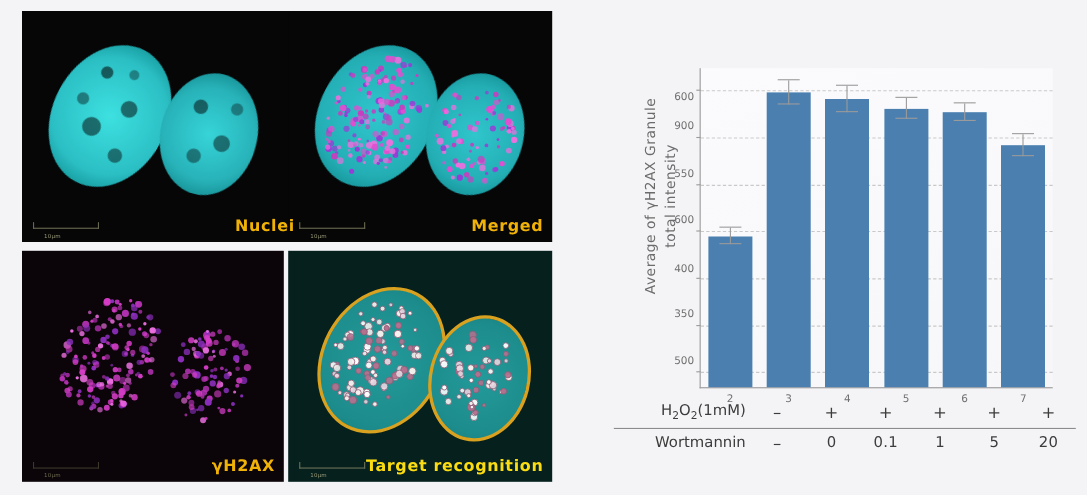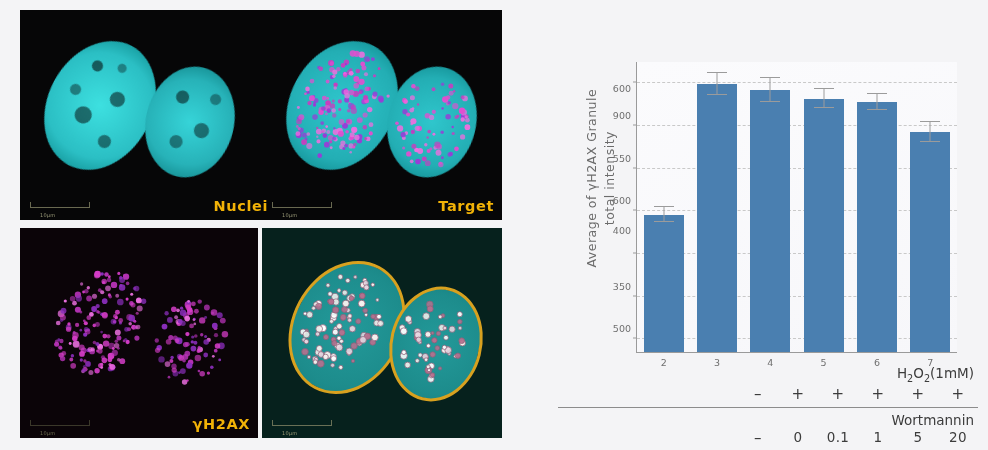--- a/index.html
+++ b/index.html
@@ -238,23 +238,22 @@
   #condition-table {
     position: absolute;
     left: 38px;
     top: 362px;
     width: 420px;
     font-size: 13.5px;
     color: #3c3c3c;
   }
   .cond-row {
     display: flex;
-    align-items: flex-end;
+    align-items: center;
     padding: 3px 0;
-    flex-direction: column;
   }
   #cond-row-h2o2 { border-bottom: 1.2px solid #8c8c8c; padding-bottom: 4px; }
   #cond-row-wort { padding-top: 4px; }
   .cond-label {
     width: 120px;
     text-align: right;
     padding-right: 4px;
     line-height: 1.25;
     white-space: nowrap;
   }
@@ -525,21 +524,21 @@
         <circle cx="36.4" cy="97.4" r="1.49" fill="#f06ee0" opacity="0.81" filter="url(#foci-merged-b)"></circle>
         <circle cx="72.4" cy="118.2" r="1.22" fill="#9a3bd8" opacity="0.71" filter="url(#foci-merged-b)"></circle>
         <circle cx="72.8" cy="62.1" r="2.59" fill="#f06ee0" opacity="0.85" filter="url(#foci-merged-b)"></circle>
         <circle cx="151.9" cy="136.3" r="2.50" fill="#c93ec0" opacity="0.81" filter="url(#foci-merged-b)"></circle>
         <circle cx="88.7" cy="142.2" r="1.30" fill="#f06ee0" opacity="0.69" filter="url(#foci-merged-b)"></circle>
         <circle cx="103.1" cy="105.0" r="2.59" fill="#e14fd0" opacity="0.68" filter="url(#foci-merged-b)"></circle>
         <circle cx="60.2" cy="113.1" r="1.90" fill="#9a3bd8" opacity="0.78" filter="url(#foci-merged-b)"></circle>
       </svg>
     <div class="scalebar"></div>
     <div class="scalebar-text">10µm</div>
-    <div class="panel-label label-gold">Target</div>
+    <div class="panel-label label-gold">Merged</div>
   </div>
 
   <div class="micro-panel panel-bl bg-darkmagenta">
     <svg class="foci-layer" id="foci-gh2ax" viewBox="0 0 238 210">
         <defs>
           <filter id="foci-gh2ax-b">
             <feGaussianBlur stdDeviation="0.7"></feGaussianBlur>
           </filter>
         </defs>
         <circle cx="36.8" cy="113.4" r="1.94" fill="#b633b6" opacity="0.69" filter="url(#foci-gh2ax-b)"></circle>
@@ -958,20 +957,21 @@
         <circle cx="155.3" cy="132.7" r="2.07" fill="#f7f2ef" opacity="0.87" stroke="#8e5f78" stroke-width="0.8"></circle>
         <circle cx="44.3" cy="113.6" r="2.32" fill="#ead8e2" opacity="0.98" stroke="#8e5f78" stroke-width="0.8"></circle>
         <circle cx="71.7" cy="130.6" r="2.87" fill="#ffffff" opacity="0.96" stroke="#8e5f78" stroke-width="0.8"></circle>
         <circle cx="79.9" cy="104.6" r="2.98" fill="#b6718f" opacity="0.98" stroke="#8e5f78" stroke-width="0.8"></circle>
         <circle cx="43.0" cy="123.8" r="3.32" fill="#b6718f" opacity="0.91" stroke="#8e5f78" stroke-width="0.8"></circle>
         <circle cx="73.6" cy="82.0" r="3.17" fill="#b6718f" opacity="0.95" stroke="#8e5f78" stroke-width="0.8"></circle>
         <circle cx="101.0" cy="111.9" r="3.38" fill="#ead8e2" opacity="0.89" stroke="#8e5f78" stroke-width="0.8"></circle>
       </svg>
     <div class="scalebar"></div>
     <div class="scalebar-text">10µm</div>
+    <div class="panel-label label-yellow">Target  recognition</div>
   </div>
 </div>
 
 <div id="chart-figure">
 
   <div id="y-axis-title">
     <div>Average of γH2AX Granule</div>
     <div>total intensity</div>
   </div>
 
@@ -983,21 +983,21 @@
         <div class="gridline" style="bottom: 226.029px;"></div>
         <div class="ytick-label" style="bottom: 226.029px;">900</div>
         <div class="ytick-mark" style="bottom: 226.029px;"></div>
         <div class="gridline" style="bottom: 183.382px;"></div>
         <div class="ytick-label" style="bottom: 183.382px;">550</div>
         <div class="ytick-mark" style="bottom: 183.382px;"></div>
         <div class="gridline" style="bottom: 140.735px;"></div>
         <div class="ytick-label" style="bottom: 140.735px;">600</div>
         <div class="ytick-mark" style="bottom: 140.735px;"></div>
         <div class="gridline" style="bottom: 98.0882px;"></div>
-        <div class="ytick-label" style="bottom: 111px;">400</div>
+        <div class="ytick-label" style="bottom: 96px;">400</div>
         <div class="ytick-mark" style="bottom: 98.0882px;"></div>
         <div class="gridline" style="bottom: 55.4412px;"></div>
         <div class="ytick-label" style="bottom: 55.4412px;">350</div>
         <div class="ytick-mark" style="bottom: 55.4412px;"></div>
         <div class="gridline" style="bottom: 12.7941px;"></div>
         <div class="ytick-label" style="bottom: 12.7941px;">500</div>
         <div class="ytick-mark" style="bottom: 12.7941px;"></div>
       </div>
     <div id="bars-row">
         <div class="bar-slot">

